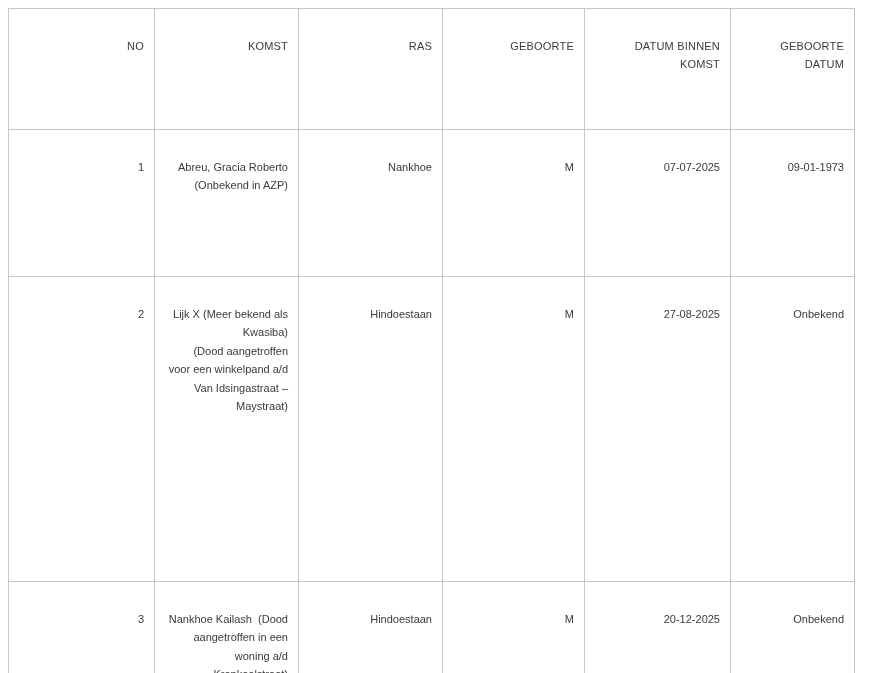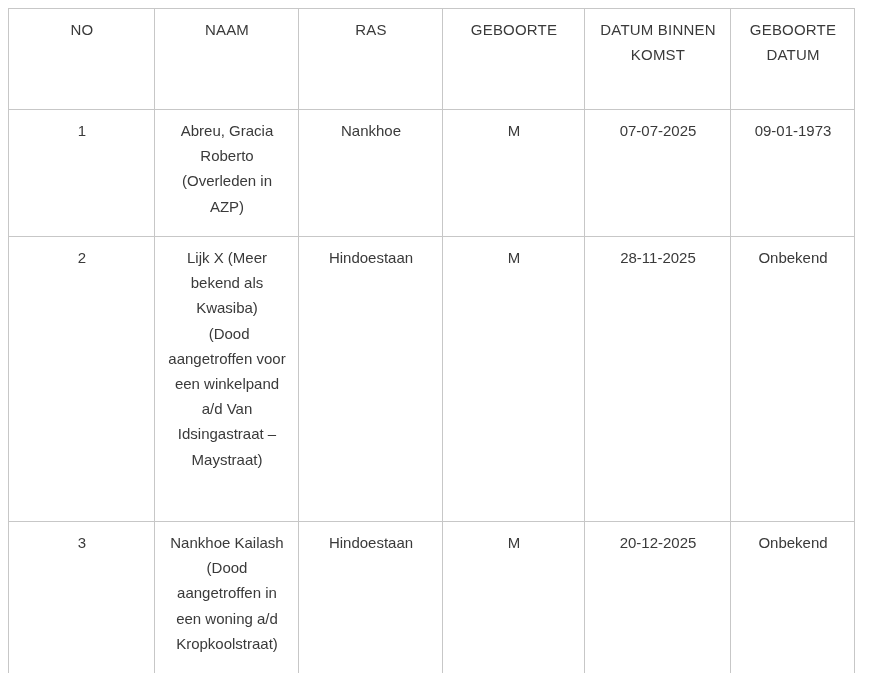--- a/index.html
+++ b/index.html
@@ -25,25 +25,25 @@
     table-layout: fixed;
     width: 846px;
     margin-left: 8px;
     margin-top: 8px;
     background: #ffffff;
   }
   table.data-table td,
   table.data-table th {
     border: 1px solid #c7c7c7;
     vertical-align: top;
-    padding: 8px 10px 10px 11px;
-    font-size: 15px;
+    padding: 28px 10px 10px 11px;
+    font-size: 11px;
     line-height: 1.68;
     font-weight: normal;
-    text-align: center;
+    text-align: right;
     color: #3a3a3a;
     word-wrap: break-word;
     white-space: pre-wrap;
   }
   table.data-table thead th {
     color: #3a3a3a;
     letter-spacing: 0.2px;
   }
   col.c-no      { width: 146px; }
   col.c-naam    { width: 144px; }
@@ -66,43 +66,43 @@
       <col class="c-no">
       <col class="c-naam">
       <col class="c-ras">
       <col class="c-geslacht">
       <col class="c-datum">
       <col class="c-geboorte">
     </colgroup>
     <thead>
       <tr class="head-row">
         <th>NO</th>
-        <th>NAAM</th>
+        <th>KOMST</th>
         <th>RAS</th>
         <th>GEBOORTE</th>
         <th>DATUM BINNEN KOMST</th>
         <th>GEBOORTE DATUM</th>
       </tr>
     </thead>
     <tbody>
       <tr class="row-1">
         <td>1</td>
-        <td>Abreu, Gracia Roberto (Overleden in AZP)</td>
+        <td>Abreu, Gracia Roberto (Onbekend in AZP)</td>
         <td>Nankhoe</td>
         <td>M</td>
         <td>07-07-2025</td>
         <td>09-01-1973</td>
       </tr>
       <tr class="row-2">
         <td>2</td>
         <td>Lijk X (Meer bekend als Kwasiba)
  (Dood aangetroffen voor een winkelpand a/d Van Idsingastraat – Maystraat)</td>
         <td>Hindoestaan</td>
         <td>M</td>
-        <td>28-11-2025</td>
+        <td>27-08-2025</td>
         <td>Onbekend</td>
       </tr>
       <tr class="row-3">
         <td>3</td>
         <td>Nankhoe Kailash  (Dood aangetroffen in een woning a/d Kropkoolstraat)</td>
         <td>Hindoestaan</td>
         <td>M</td>
         <td>20-12-2025</td>
         <td>Onbekend</td>
       </tr>

